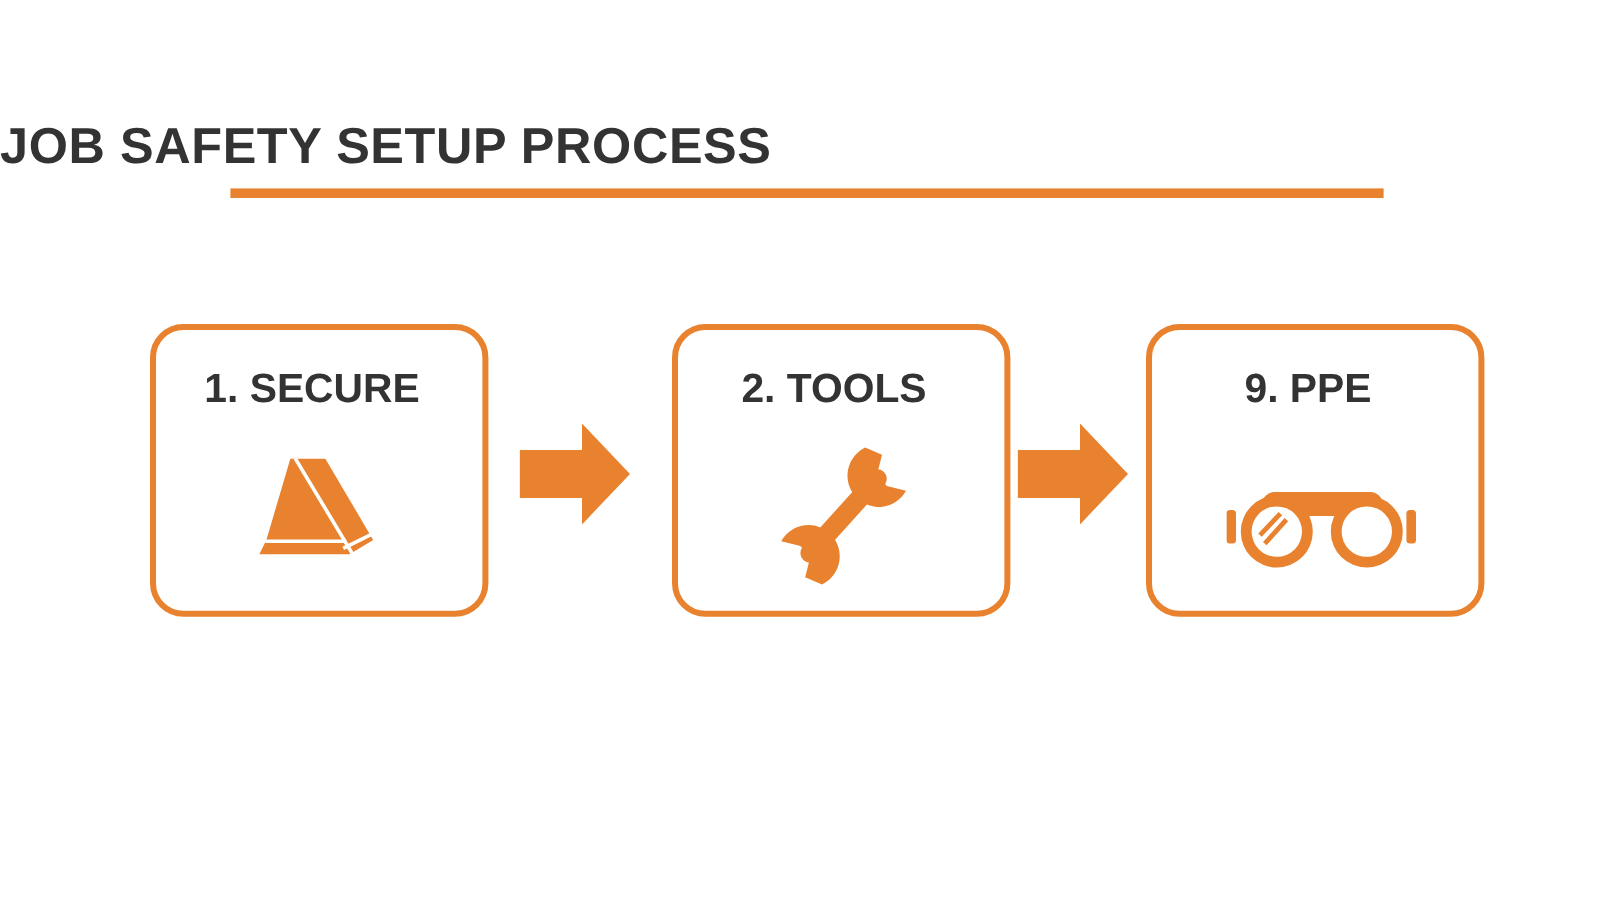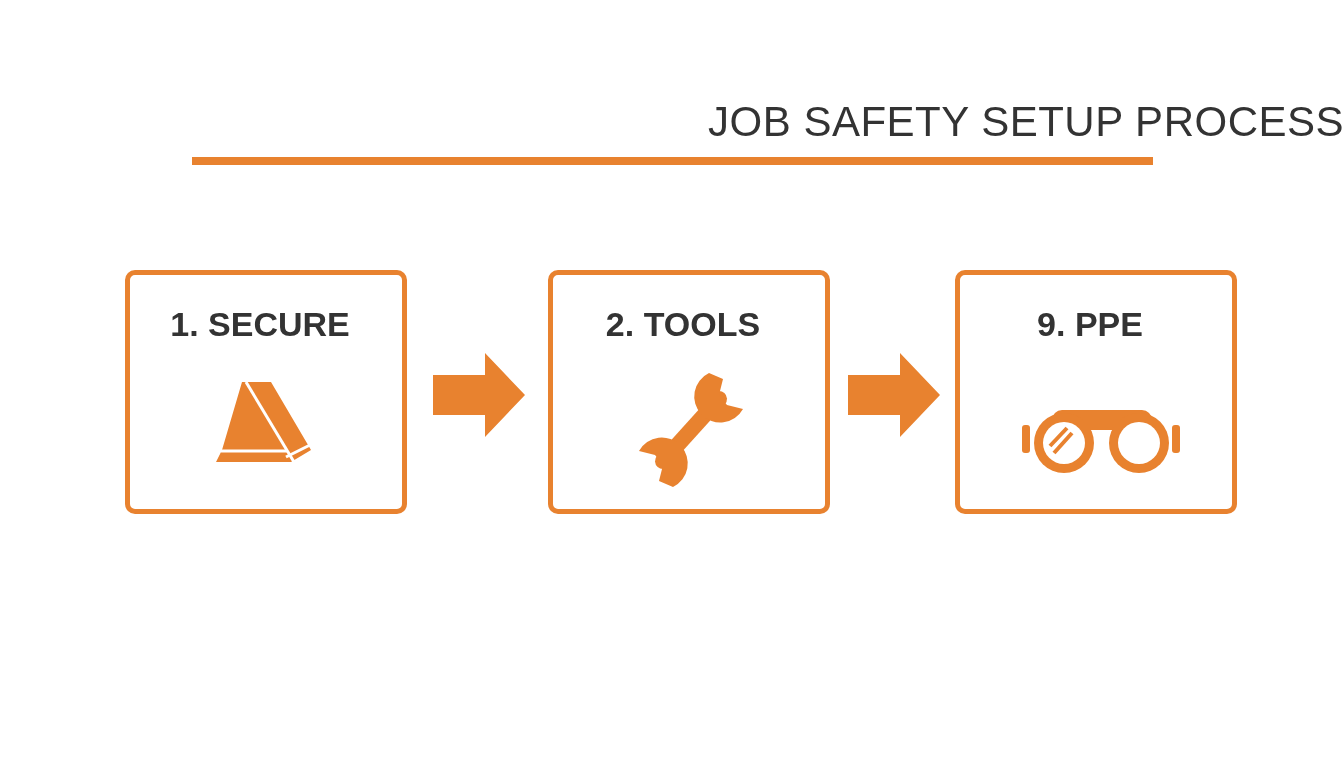--- a/index.html
+++ b/index.html
@@ -1,22 +1,22 @@
 <!DOCTYPE html>
 <html><head>
 <meta charset="utf-8">
 <style>
   html, body { margin:0; padding:0; }
   body { width:1344px; height:768px; background:#ffffff; position:relative; overflow:hidden;
          font-family:"Liberation Sans", sans-serif; }
-  .title { position:absolute; left:0; width:1344px; top:98px; text-align:right;
-           font-size:42px; font-weight:normal; color:#333333; letter-spacing:0.5px; }
+  .title { position:absolute; left:0; width:1344px; top:98px; text-align:left;
+           font-size:42px; font-weight:bold; color:#333333; letter-spacing:0.5px; }
   .rule { position:absolute; left:192px; top:157px; width:961px; height:8px; }
   .card { position:absolute; top:270px; width:282px; height:244px; box-sizing:border-box;
-          border:5px solid #e8822f; border-radius:10px; background:#fff; }
+          border:5px solid #e8822f; border-radius:28px; background:#fff; }
   .card .label { position:absolute; top:30px; left:0; width:100%; text-align:center;
                  font-size:34px; font-weight:bold; color:#333333; }
   .card svg.icon { position:absolute; }
   .arrow { position:absolute; top:353px; }
 </style>
 </head>
 <body>
 
 <div class="title">JOB SAFETY SETUP PROCESS</div>
 <div class="rule" style="background:#e8822f;"></div>
@@ -30,21 +30,21 @@
     <line x1="70" y1="75" x2="96" y2="62" stroke="#fff" stroke-width="3"></line>
   </svg>
 </div>
 
 <div class="arrow" style="left:433px;">
   <svg width="92" height="84" viewBox="0 0 92 84">
       <polygon points="0,22 52,22 52,0 92,42 52,84 52,62 0,62" fill="#e8822f"></polygon>
     </svg>
 </div>
 
-<div class="card" style="left:548px;">
+<div class="card" style="left:560px;">
   <div class="label" style="left:-6px;">2. TOOLS</div>
   <svg class="icon" width="120" height="130" viewBox="0 0 120 130" style="left:78px;top:90px;">
     <g fill="#e8822f">
       <line x1="32" y1="96" x2="88" y2="34" stroke="#e8822f" stroke-width="16" stroke-linecap="round"></line>
       <path d="M78,8 A26,26 0 1 0 112,44 L96,40 L88,30 L92,14 Z"></path>
       <path d="M42,122 A26,26 0 1 0 8,86 L24,90 L32,100 L28,116 Z"></path>
     </g>
   </svg>
 </div>
 

